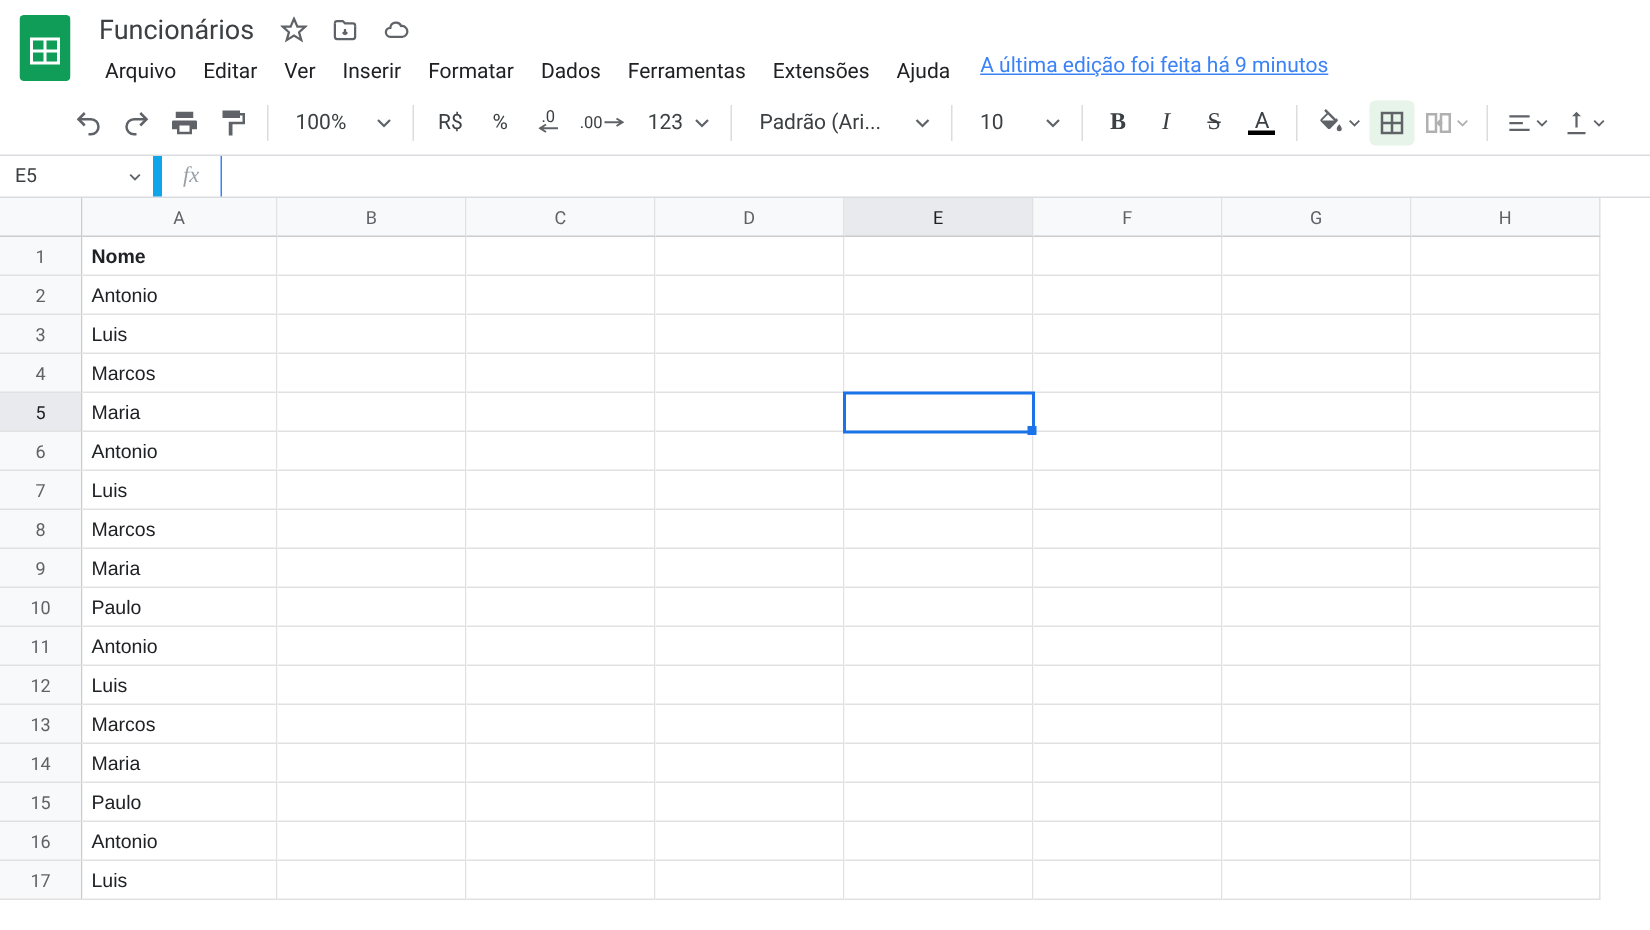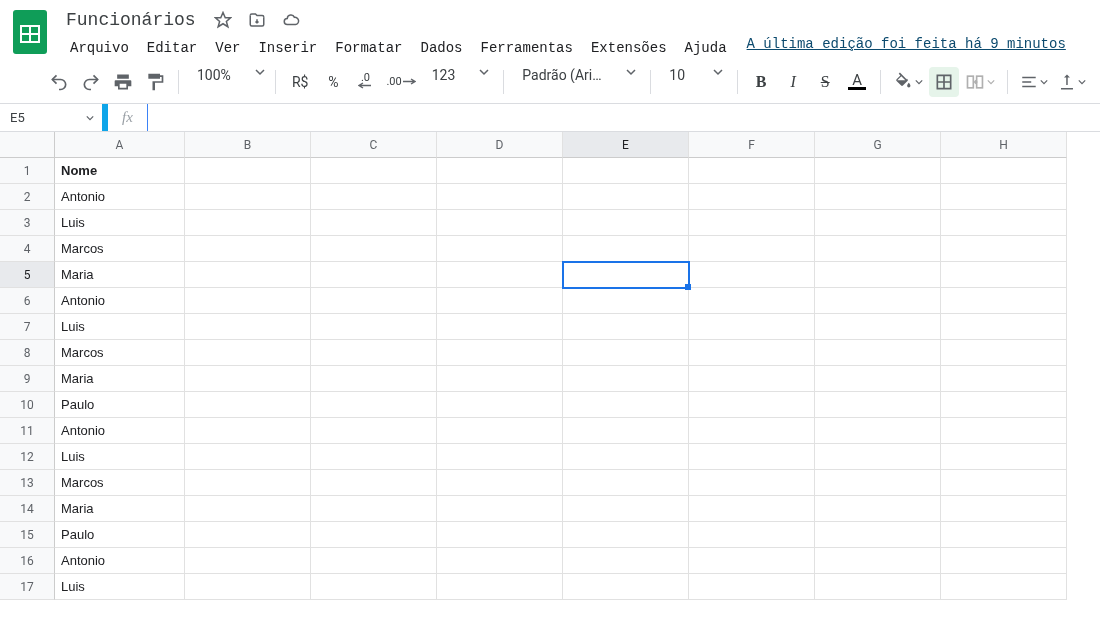--- a/index.html
+++ b/index.html
@@ -19,21 +19,21 @@
     display: flex;
     align-items: flex-start;
     padding: 6px 10px 0 10px;
   }
   .logo {
     width: 40px; height: 52px;
     display: flex; align-items: center; justify-content: center;
     margin-right: 12px;
   }
   .logo svg { display: block; }
-  .title-area { flex: 1; font-family: Liberation Mono, monospace; }
+  .title-area { flex: 1; }
   .title-row {
     display: flex;
     align-items: center;
     gap: 12px;
     height: 28px;
   }
   .doc-title {
     font-size: 18px;
     color: #3c4043;
     padding: 2px 4px;
@@ -51,21 +51,21 @@
     margin-top: 2px;
   }
   .menu-item {
     padding: 4px 8px;
     font-size: 14px;
     color: #202124;
     border-radius: 4px;
   }
   .last-edit {
     margin-left: 10px;
-    color: #0c4a6e;
+    color: #3b82f6;
     text-decoration: underline;
     font-size: 14px;
   }
   
   .toolbar {
     display: flex;
     align-items: center;
     height: 44px;
     padding: 0 10px 0 44px;
     border-bottom: 1px solid #dadce0;
@@ -81,21 +81,21 @@
     height: 30px;
     border-radius: 4px;
     padding: 0 4px;
   }
   .tb-sep {
     width: 1px; height: 24px;
     background: #dadce0;
     margin: 0 6px;
   }
   .tb-text { font-size: 14px; color: #3c4043; padding: 0 4px;}
-  .dd { display: inline-flex; align-items: flex-start; gap: 20px; padding: 0 6px; height: 30px; border-radius: 4px;}
+  .dd { display: inline-flex; align-items: center; gap: 4px; padding: 0 6px; height: 30px; border-radius: 4px;}
   .dd .caret { color: #5f6368; }
   .font-dd { width: 130px; justify-content: space-between; }
   .size-dd { width: 70px; justify-content: space-between; }
   .zoom-dd { width: 80px; justify-content: space-between; }
   .bold { font-weight: 700; color: #3c4043; font-size: 16px; font-family: Georgia, serif;}
   .italic { font-style: italic; color: #3c4043; font-size: 16px; font-family: Georgia, serif;}
   .strike { text-decoration: line-through; color: #3c4043; font-size: 16px; font-family: Georgia, serif;}
   .text-color {
     display: flex; flex-direction: column; align-items: center; justify-content: center;
   }

